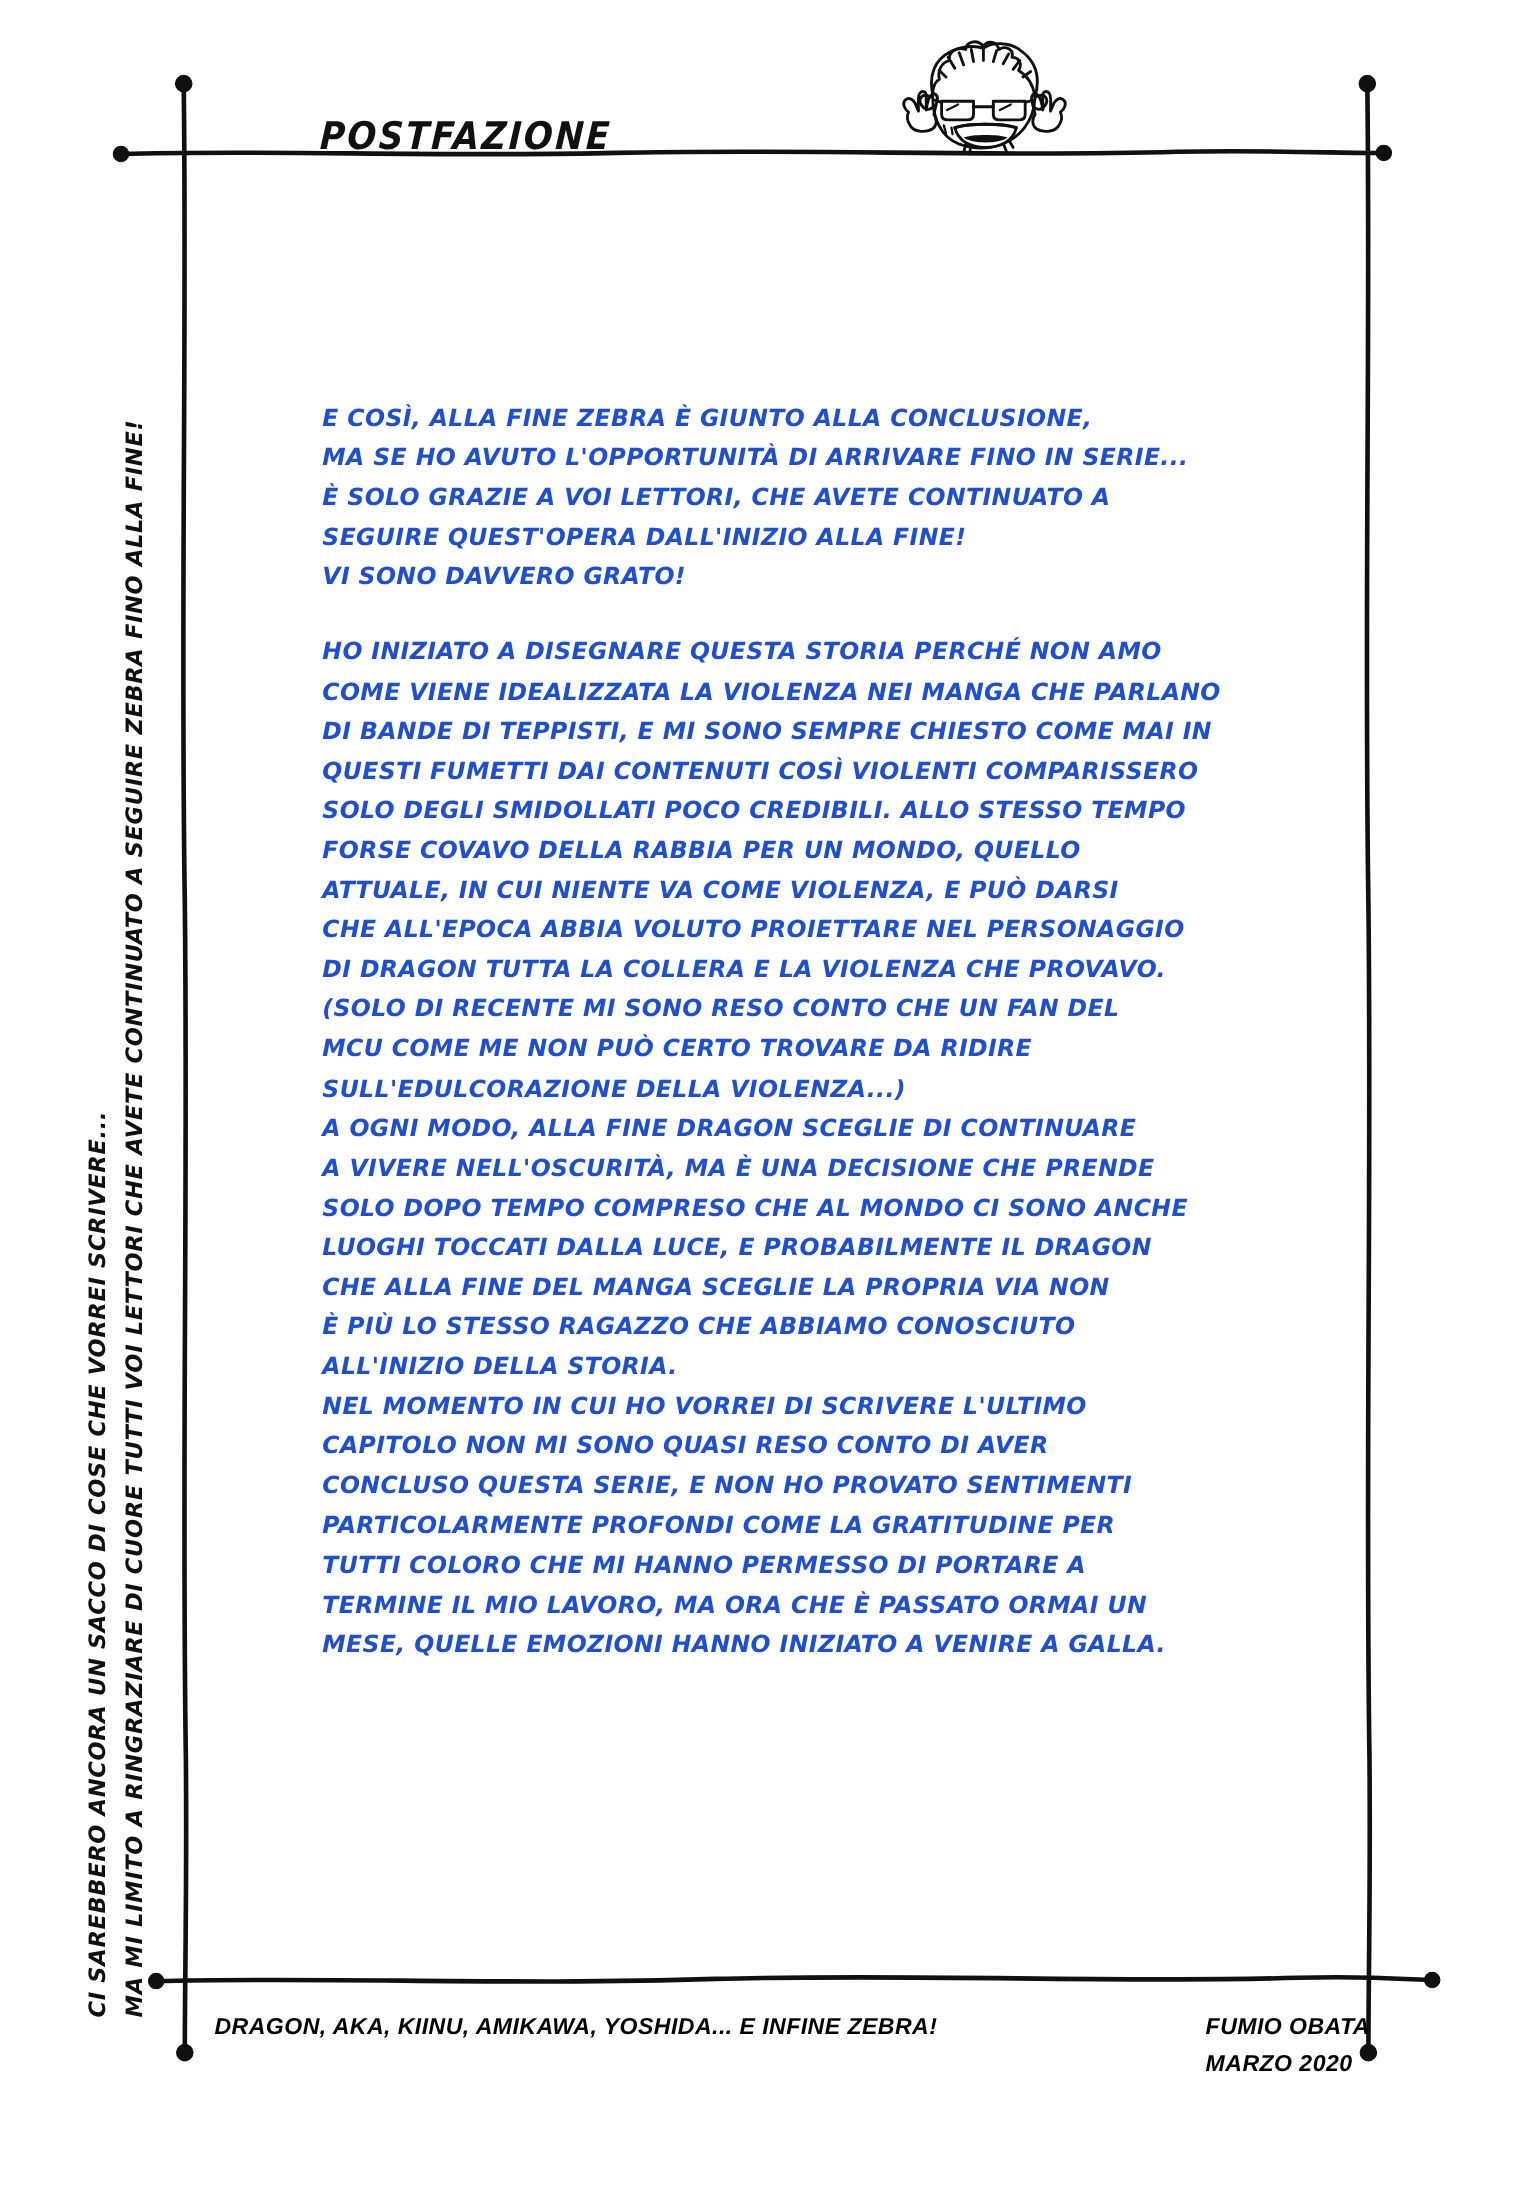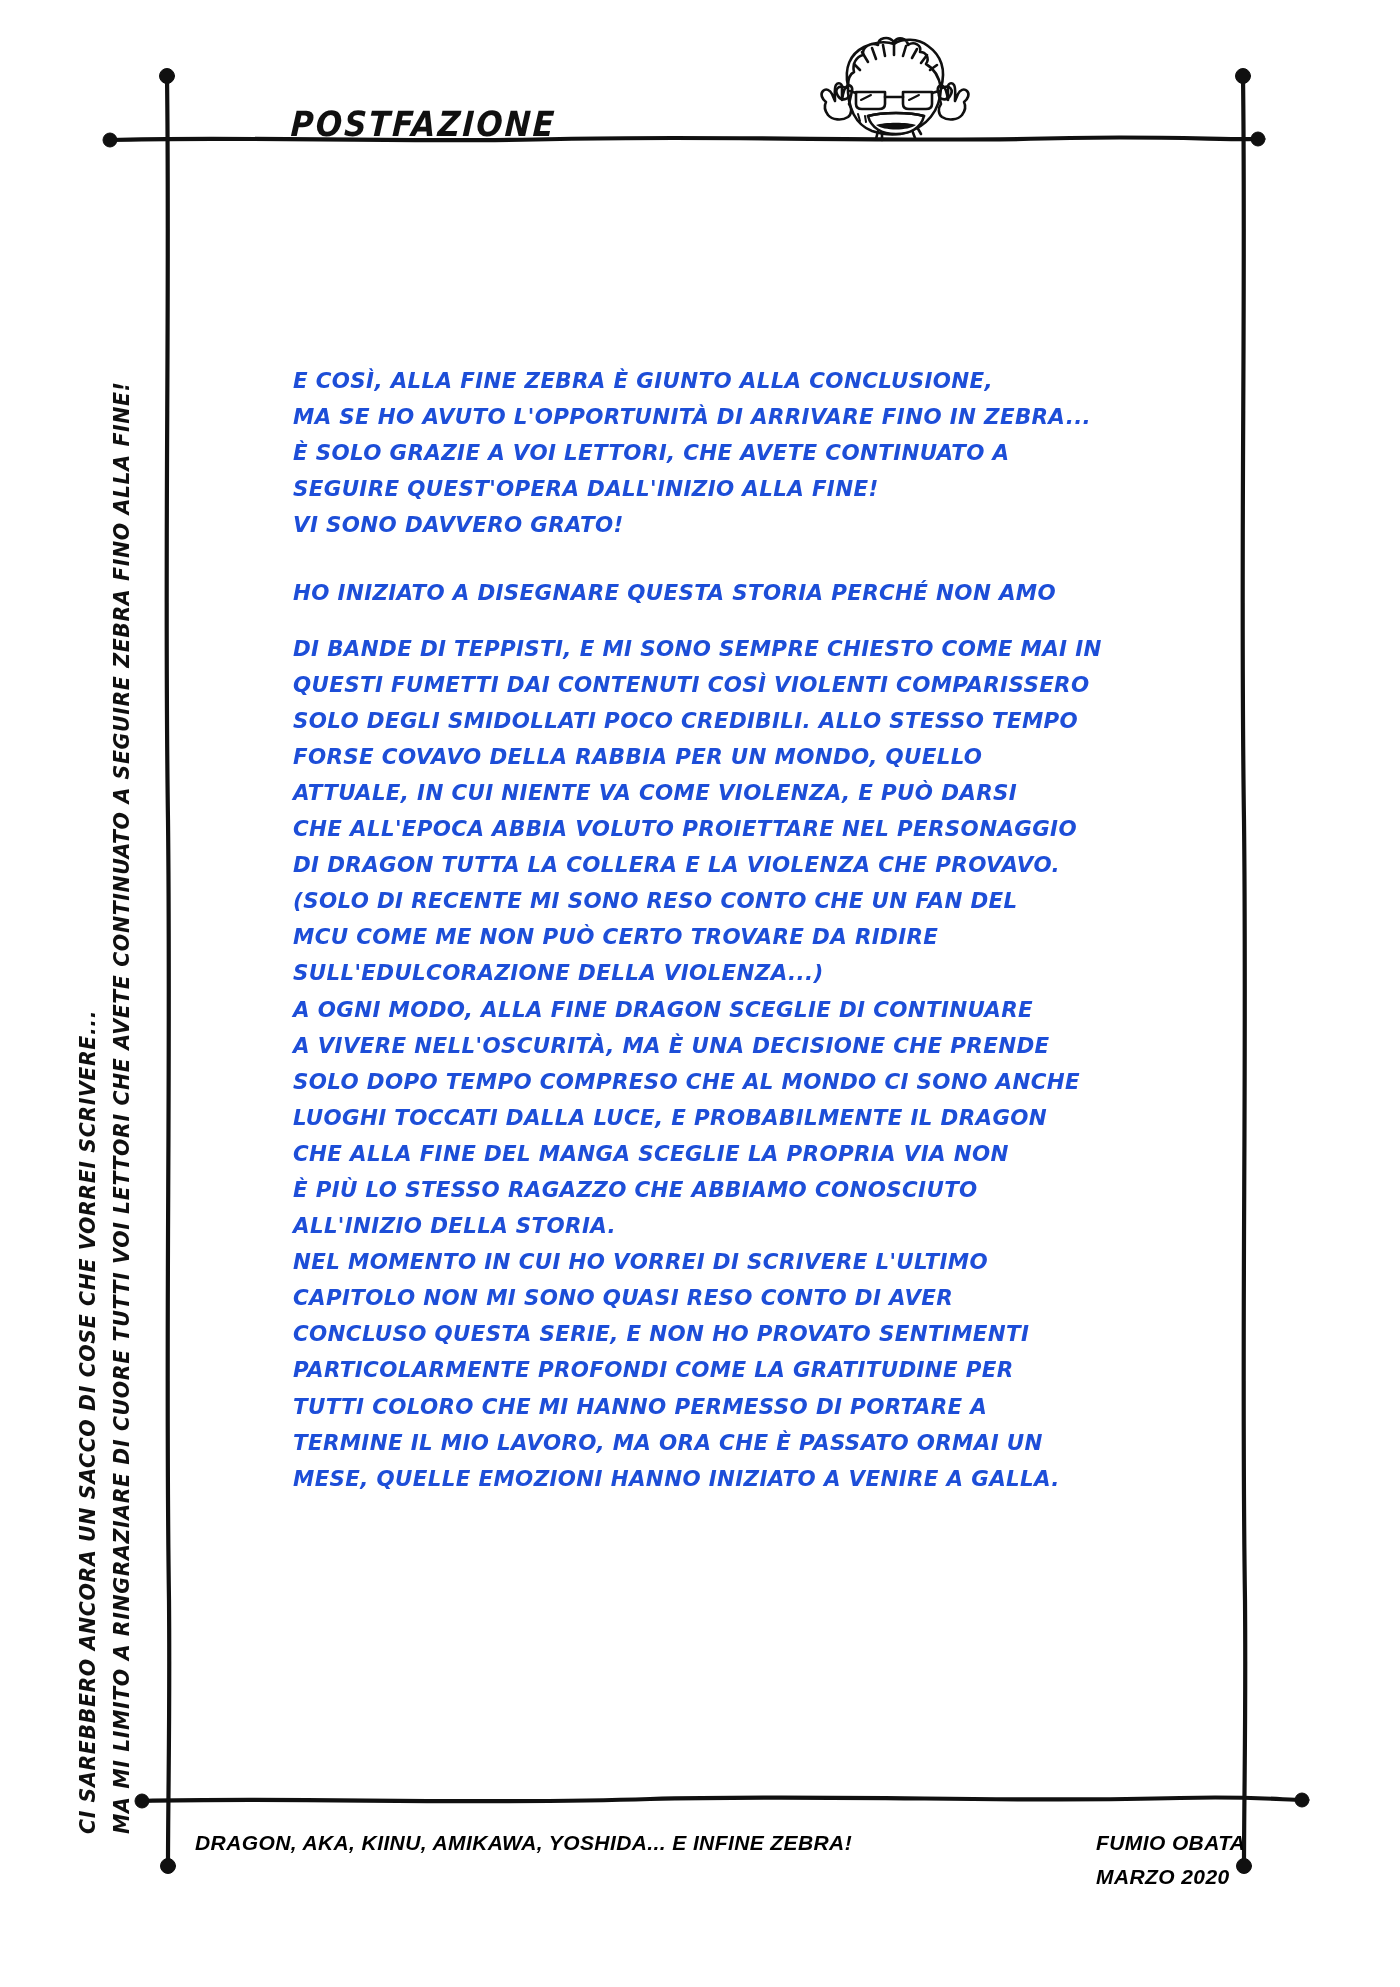--- a/index.html
+++ b/index.html
@@ -197,28 +197,28 @@
                C148,80 148,86 152,89 C158,93 168,92 172,87 C175,83 176,78 174,74 Z"></path>
     </g>
   </svg>
 
   <div class="vtext" id="vtext-1">CI SAREBBERO ANCORA UN SACCO DI COSE CHE VORREI SCRIVERE...</div>
   <div class="vtext" id="vtext-2">MA MI LIMITO A RINGRAZIARE DI CUORE TUTTI VOI LETTORI CHE AVETE CONTINUATO A SEGUIRE ZEBRA FINO ALLA FINE!</div>
 
   <div id="body-text">
     <p class="para">
       <span class="line">E COSÌ, ALLA FINE ZEBRA È GIUNTO ALLA CONCLUSIONE,</span><br>
-      <span class="line">MA SE HO AVUTO L'OPPORTUNITÀ DI ARRIVARE FINO IN ZEBRA...</span><br>
+      <span class="line">MA SE HO AVUTO L'OPPORTUNITÀ DI ARRIVARE FINO IN SERIE...</span><br>
       <span class="line">È SOLO GRAZIE A VOI LETTORI, CHE AVETE CONTINUATO A</span><br>
       <span class="line">SEGUIRE QUEST'OPERA DALL'INIZIO ALLA FINE!</span><br>
       <span class="line">VI SONO DAVVERO GRATO!</span>
     </p>
     <p class="para">
       <span class="line">HO INIZIATO A DISEGNARE QUESTA STORIA PERCHÉ NON AMO</span><br>
-      <br>
+      <span class="line">COME VIENE IDEALIZZATA LA VIOLENZA NEI MANGA CHE PARLANO</span><br>
       <span class="line">DI BANDE DI TEPPISTI, E MI SONO SEMPRE CHIESTO COME MAI IN</span><br>
       <span class="line">QUESTI FUMETTI DAI CONTENUTI COSÌ VIOLENTI COMPARISSERO</span><br>
       <span class="line">SOLO DEGLI SMIDOLLATI POCO CREDIBILI. ALLO STESSO TEMPO</span><br>
       <span class="line">FORSE COVAVO DELLA RABBIA PER UN MONDO, QUELLO</span><br>
       <span class="line">ATTUALE, IN CUI NIENTE VA COME VIOLENZA, E PUÒ DARSI</span><br>
       <span class="line">CHE ALL'EPOCA ABBIA VOLUTO PROIETTARE NEL PERSONAGGIO</span><br>
       <span class="line">DI DRAGON TUTTA LA COLLERA E LA VIOLENZA CHE PROVAVO.</span><br>
       <span class="line">(SOLO DI RECENTE MI SONO RESO CONTO CHE UN FAN DEL</span><br>
       <span class="line">MCU COME ME NON PUÒ CERTO TROVARE DA RIDIRE</span><br>
       <span class="line">SULL'EDULCORAZIONE DELLA VIOLENZA...)</span><br>

